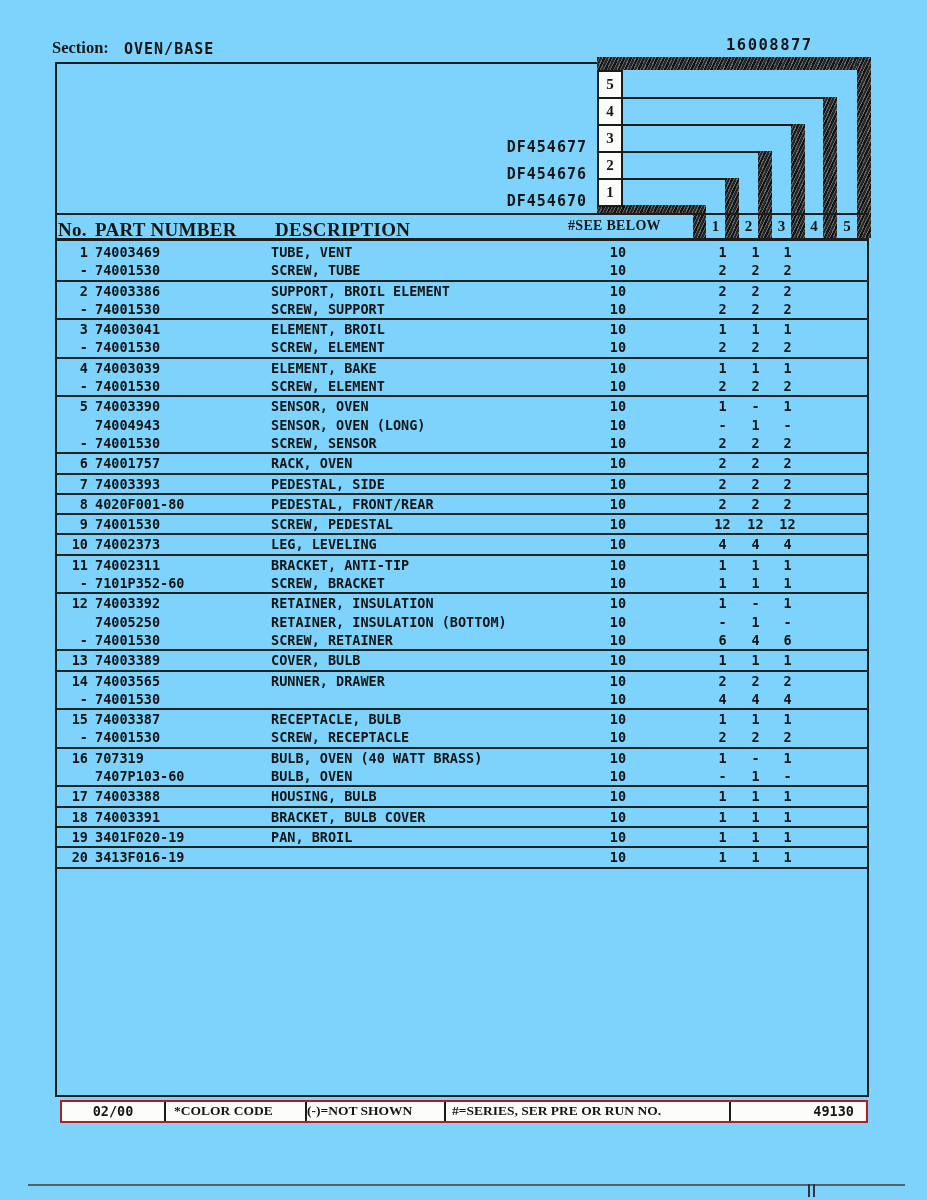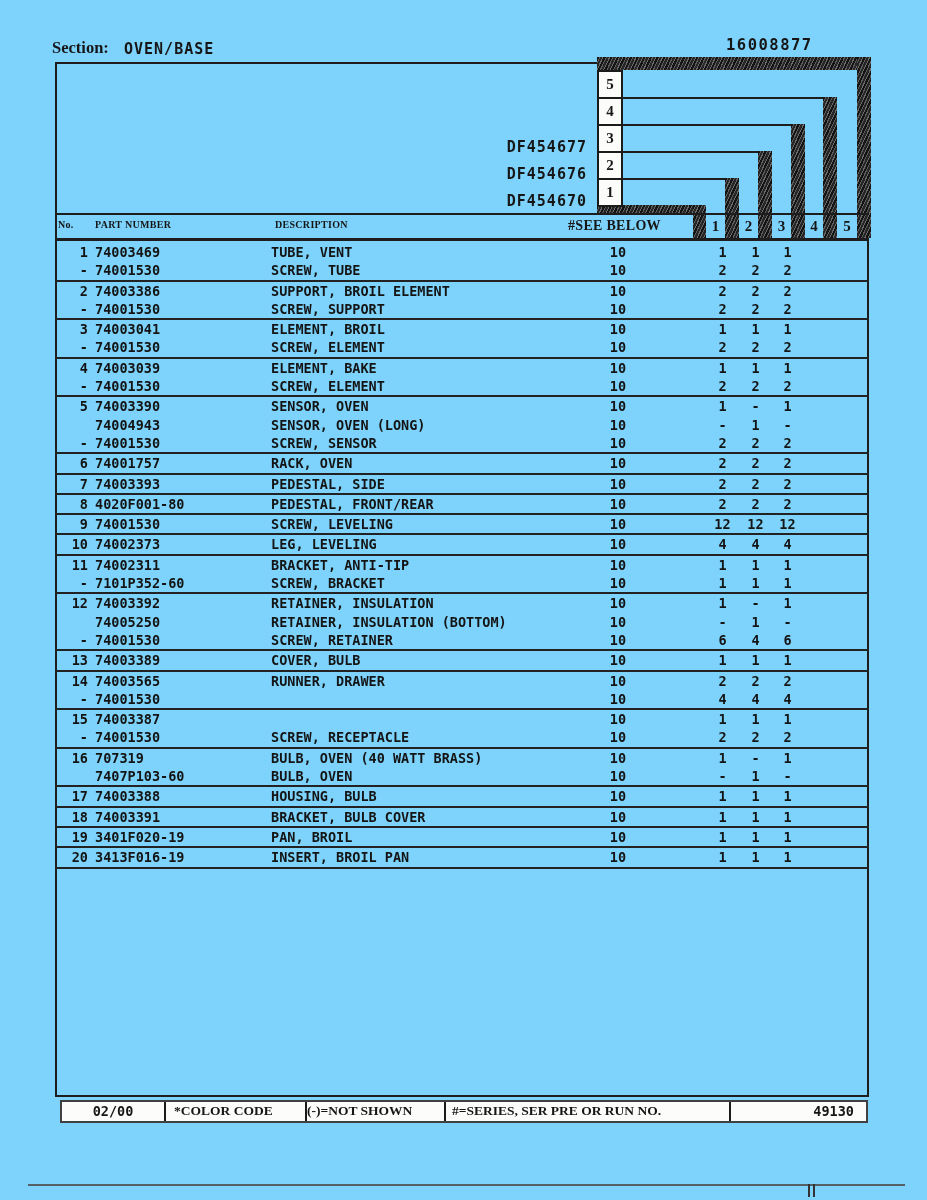--- a/index.html
+++ b/index.html
@@ -10,35 +10,35 @@
   .serifb{font-family:"Liberation Serif",serif;font-weight:700;}
   .line{position:absolute;background:#1d1d1d;}
   .tex{position:absolute;background-color:#2a2a2a;
        background-image:repeating-linear-gradient(115deg,#141414 0 2px,#5d5d5d 2px 3px,#262626 3px 5px,#6b6b6b 5px 6px);}
   .ladder{position:absolute;left:597px;width:26px;height:29px;box-sizing:border-box;
           border:2px solid #1b1b1b;background:#fcfcfa;text-align:center;
           font-size:15px;line-height:25px;font-weight:700;}
   .collbl{position:absolute;top:214px;height:24px;text-align:center;font-size:15px;
           line-height:24px;font-weight:700;}
   .model{position:absolute;left:455px;width:132px;text-align:right;font-size:15px;letter-spacing:1px;}
-  .hdr{position:absolute;top:219px;font-size:10px;font-weight:700;letter-spacing:.3px;}
+  .hdr{position:absolute;top:219px;font-size:19px;font-weight:700;letter-spacing:.3px;}
   #rows{position:absolute;left:55px;top:243px;width:814px;}
   .prow{position:relative;height:18.3px;}
   .prow.gend{border-bottom:2px solid #222;}
   .pc{position:absolute;top:0;font-family:"DejaVu Sans Mono","Liberation Mono",monospace;
       font-weight:700;font-size:13.5px;line-height:18.3px;white-space:nowrap;color:#141414;}
   .c-no{left:0;width:33px;text-align:right;}
   .c-part{left:40px;width:195px;}
   .c-desc{left:216px;width:335px;}
   .c-see{left:543px;width:40px;text-align:center;}
   .c-q1{left:653px;width:29px;text-align:center;}
   .c-q2{left:686px;width:29px;text-align:center;}
   .c-q3{left:718px;width:29px;text-align:center;}
   #footer{position:absolute;left:60px;top:1100px;width:808px;height:23px;
-          border:2px solid #404040;box-sizing:border-box;display:flex;background:#fcfcfa;}
+          border:2px solid #b91c1c;box-sizing:border-box;display:flex;background:#fcfcfa;}
   .fcell{height:100%;box-sizing:border-box;font-size:13.5px;font-weight:700;
          line-height:18px;white-space:nowrap;overflow:hidden;}
   .fcell+.fcell{border-left:2px solid #1b1b1b;}
   #f-date{width:102px;text-align:center;font-family:"DejaVu Sans Mono",monospace;}
   #f-color{width:141px;padding-left:8px;}
   #f-notshown{width:139px;}
   #f-series{width:285px;padding-left:6px;}
   #f-code{flex:1;text-align:right;padding-right:12px;font-family:"DejaVu Sans Mono",monospace;}
   #scanline{position:absolute;left:28px;top:1184px;width:877px;height:2px;background:#4c4c4c;opacity:.85;}
   .tick{position:absolute;width:2px;height:13px;background:#333;top:1184px;}
@@ -217,21 +217,21 @@
         <span class="pc c-part">4020F001-80</span>
         <span class="pc c-desc">PEDESTAL, FRONT/REAR</span>
         <span class="pc c-see">10</span>
         <span class="pc c-q1">2</span>
         <span class="pc c-q2">2</span>
         <span class="pc c-q3">2</span>
       </div>
       <div class="prow gend">
         <span class="pc c-no">9</span>
         <span class="pc c-part">74001530</span>
-        <span class="pc c-desc">SCREW, LEVELING</span>
+        <span class="pc c-desc">SCREW, PEDESTAL</span>
         <span class="pc c-see">10</span>
         <span class="pc c-q1">12</span>
         <span class="pc c-q2">12</span>
         <span class="pc c-q3">12</span>
       </div>
       <div class="prow gend">
         <span class="pc c-no">10</span>
         <span class="pc c-part">74002373</span>
         <span class="pc c-desc">LEG, LEVELING</span>
         <span class="pc c-see">10</span>
@@ -306,20 +306,21 @@
         <span class="pc c-no">-</span>
         <span class="pc c-part">74001530</span>
         <span class="pc c-see">10</span>
         <span class="pc c-q1">4</span>
         <span class="pc c-q2">4</span>
         <span class="pc c-q3">4</span>
       </div>
       <div class="prow">
         <span class="pc c-no">15</span>
         <span class="pc c-part">74003387</span>
+        <span class="pc c-desc">RECEPTACLE, BULB</span>
         <span class="pc c-see">10</span>
         <span class="pc c-q1">1</span>
         <span class="pc c-q2">1</span>
         <span class="pc c-q3">1</span>
       </div>
       <div class="prow gend">
         <span class="pc c-no">-</span>
         <span class="pc c-part">74001530</span>
         <span class="pc c-desc">SCREW, RECEPTACLE</span>
         <span class="pc c-see">10</span>
@@ -368,21 +369,20 @@
         <span class="pc c-part">3401F020-19</span>
         <span class="pc c-desc">PAN, BROIL</span>
         <span class="pc c-see">10</span>
         <span class="pc c-q1">1</span>
         <span class="pc c-q2">1</span>
         <span class="pc c-q3">1</span>
       </div>
       <div class="prow gend">
         <span class="pc c-no">20</span>
         <span class="pc c-part">3413F016-19</span>
-        <span class="pc c-desc">INSERT, BROIL PAN</span>
         <span class="pc c-see">10</span>
         <span class="pc c-q1">1</span>
         <span class="pc c-q2">1</span>
         <span class="pc c-q3">1</span>
       </div>
     </div>
 
   <div id="footer">
     <div class="fcell" id="f-date">02/00</div>
     <div class="fcell" id="f-color">*COLOR CODE</div>

